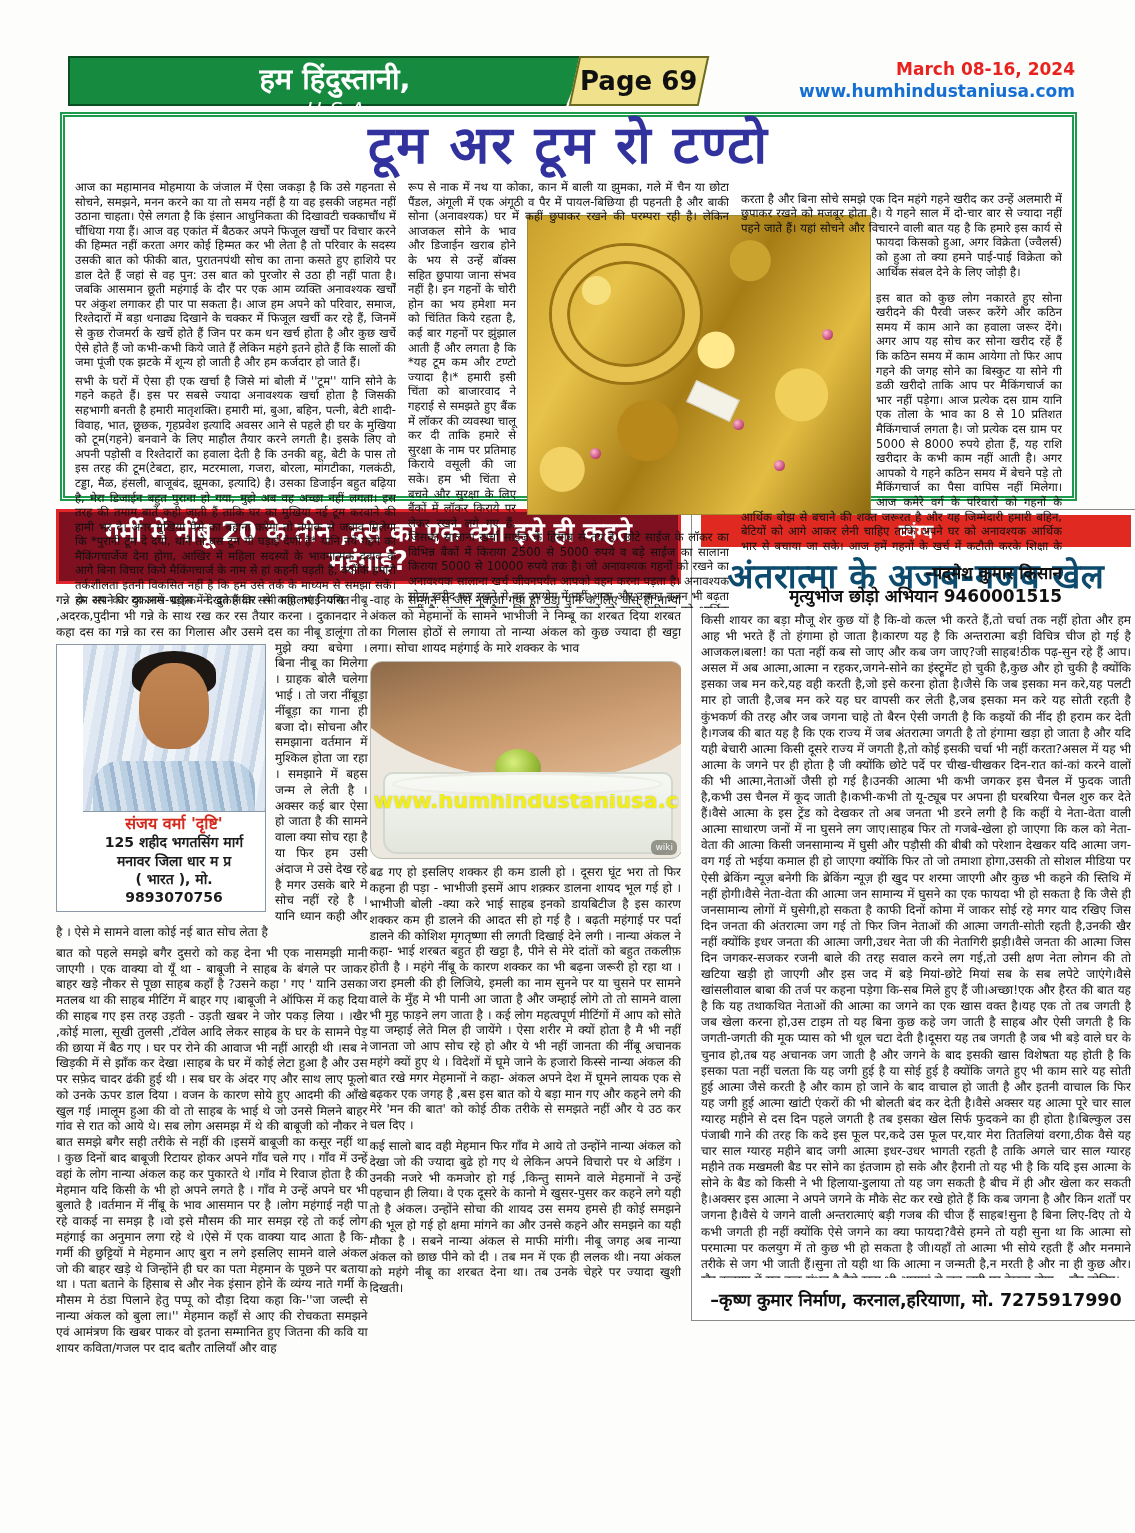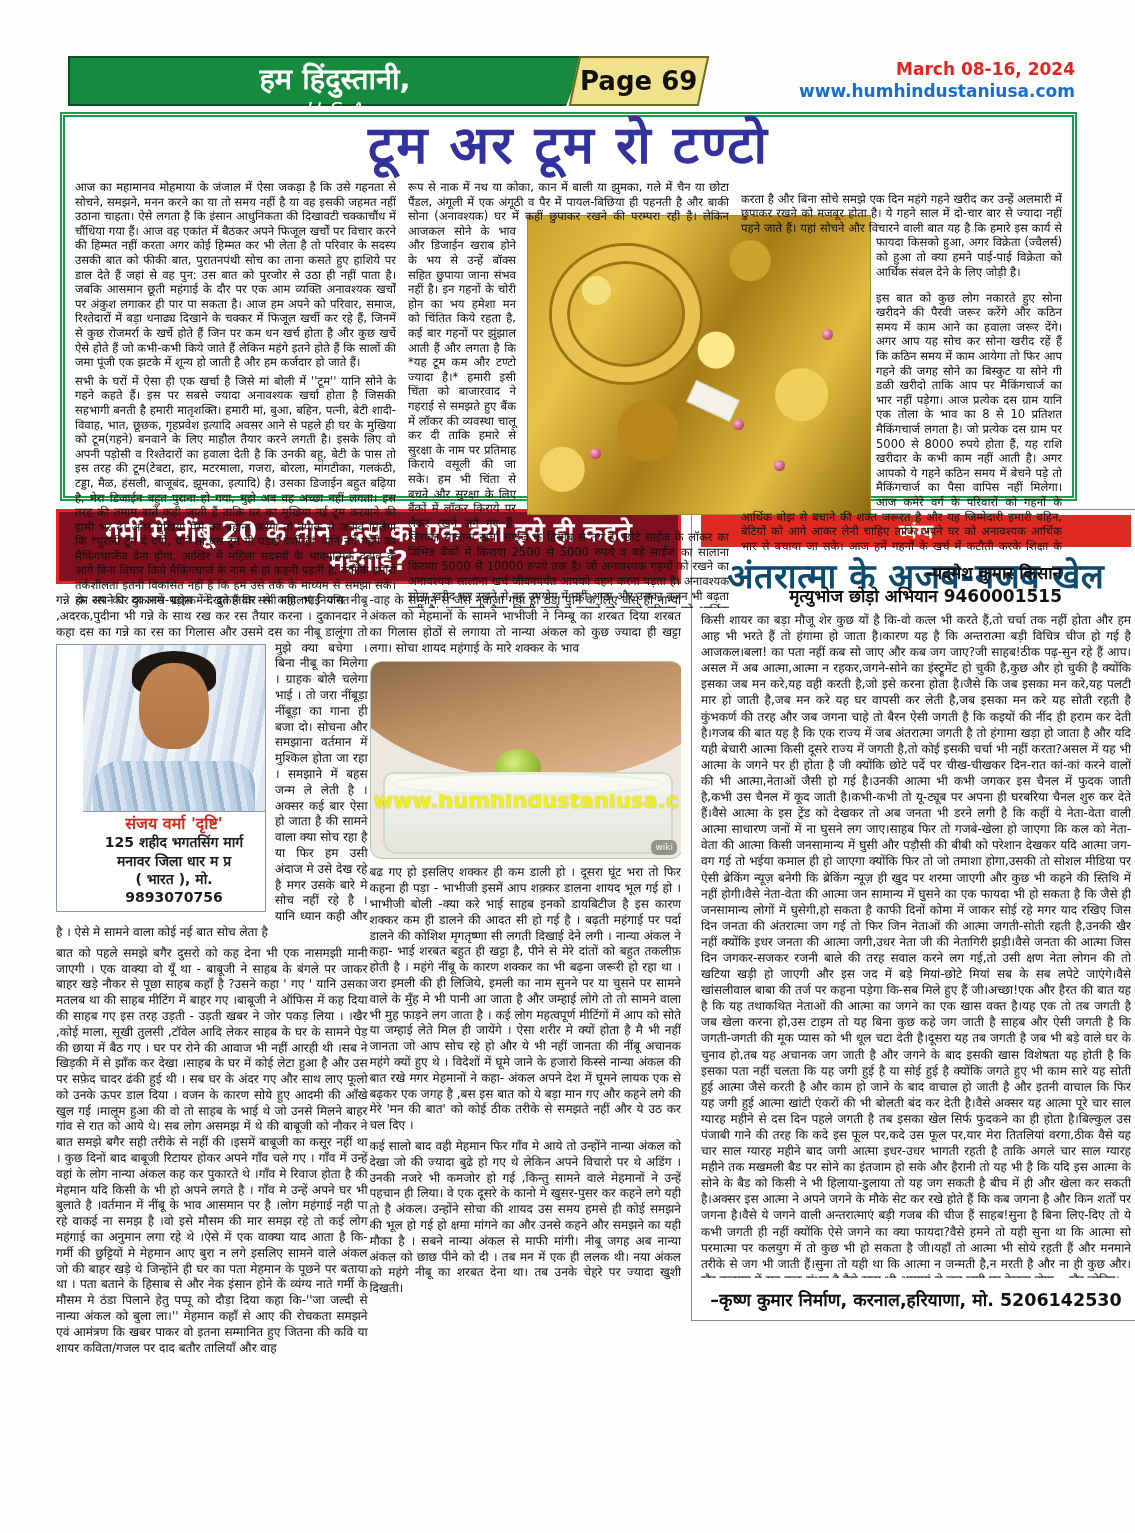--- a/index.html
+++ b/index.html
@@ -207,15 +207,15 @@
         <p><span>बढ गए हो इसलिए शक्कर ही कम डाली हो । दूसरा घूंट भरा तो फिर कहना ही पड़ा - भाभीजी इसमें आप शक़्कर डालना शायद भूल गई हो ।भाभीजी बोली -क्या करे भाई साहब इनको डायबिटीज है इस कारण शक्कर कम ही डालने की आदत सी हो गई है । बढ़ती महंगाई पर पर्दा डालने की कोशिश मृगतृष्णा सी लगती दिखाई देने लगी । नान्या अंकल ने कहा- भाई शरबत बहुत ही खट्टा है, पीने से मेरे दांतों को बहुत तकलीफ़ होती है । महंगे नींबू के कारण शक्कर का भी बढ़ना जरूरी हो रहा था । जरा इमली की ही लिजिये, इमली का नाम सुनने पर या चुसने पर सामने वाले के मुँह मे भी पानी आ जाता है और जम्हाई लोगे तो तो सामने वाला भी मुह फाड़ने लग जाता है । कई लोग महत्वपूर्ण मीटिंगों में आप को सोते या जम्हाई लेते मिल ही जायेंगे । ऐसा शरीर मे क्यों होता है मै भी नहीं जानता जो आप सोच रहे हो और ये भी नहीं जानता की नींबू अचानक महंगे क्यों हुए थे । विदेशों में घूमे जाने के हजारो किस्से नान्या अंकल की बात रखे मगर मेहमानों ने कहा- अंकल अपने देश में घूमने लायक एक से बढ़कर एक जगह है ,बस इस बात को ये बड़ा मान गए और कहने लगे की मेरे 'मन की बात' को कोई ठीक तरीके से समझते नहीं और ये उठ कर चल दिए ।</span></p>
         <p><span class="ind">कई सालो बाद वही मेहमान फिर गाँव मे आये तो उन्होंने नान्या अंकल को देखा जो की ज्यादा बुढे हो गए थे लेकिन अपने विचारो पर थे अडिंग । उनकी नजरे भी कमजोर हो गई ,किन्तु सामने वाले मेहमानों ने उन्हें पहचान ही लिया। वे एक दूसरे के कानो मे खुसर-पुसर कर कहने लगे यही तो है अंकल। उन्होंने सोचा की शायद उस समय हमसे ही कोई समझने की भूल हो गई हो क्षमा मांगने का और उनसे कहने और समझने का यही मौका है । सबने नान्या अंकल से माफी मांगी। नीबू जगह अब नान्या अंकल को छाछ पीने को दी । तब मन में एक ही ललक थी। नया अंकल को महंगे नीबू का शरबत देना था। तब उनके चेहरे पर ज्यादा खुशी दिखती।</span></p>
       </div>
     </div>
   </div>
 
   <div class="a3">
     <div class="a3-kicker">व्यंग्य</div>
     <div class="a3-headline">अंतरात्मा के अजब-गजब खेल</div>
     <div class="a3-body">किसी शायर का बड़ा मौजू शेर कुछ यों है कि-वो कत्ल भी करते हैं,तो चर्चा तक नहीं होता और हम आह भी भरते हैं तो हंगामा हो जाता है।कारण यह है कि अन्तरात्मा बड़ी विचित्र चीज हो गई है आजकल।बला! का पता नहीं कब सो जाए और कब जग जाए?जी साहब!ठीक पढ़-सुन रहे हैं आप।असल में अब आत्मा,आत्मा न रहकर,जगने-सोने का इंस्ट्रूमेंट हो चुकी है,कुछ और हो चुकी है क्योंकि इसका जब मन करे,यह वही करती है,जो इसे करना होता है।जैसे कि जब इसका मन करे,यह पलटी मार हो जाती है,जब मन करे यह घर वापसी कर लेती है,जब इसका मन करे यह सोती रहती है कुंभकर्ण की तरह और जब जगना चाहे तो बैरन ऐसी जगती है कि कइयों की नींद ही हराम कर देती है।गजब की बात यह है कि एक राज्य में जब अंतरात्मा जगती है तो हंगामा खड़ा हो जाता है और यदि यही बेचारी आत्मा किसी दूसरे राज्य में जगती है,तो कोई इसकी चर्चा भी नहीं करता?असल में यह भी आत्मा के जगने पर ही होता है जी क्योंकि छोटे पर्दे पर चीख-चीखकर दिन-रात कां-कां करने वालों की भी आत्मा,नेताओं जैसी हो गई है।उनकी आत्मा भी कभी जगकर इस चैनल में फुदक जाती है,कभी उस चैनल में कूद जाती है।कभी-कभी तो यू-ट्यूब पर अपना ही घरबरिया चैनल शुरु कर देते हैं।वैसे आत्मा के इस ट्रेंड को देखकर तो अब जनता भी डरने लगी है कि कहीं ये नेता-वेता वाली आत्मा साधारण जनों में ना घुसने लग जाए।साहब फिर तो गजबे-खेला हो जाएगा कि कल को नेता-वेता की आत्मा किसी जनसामान्य में घुसी और पड़ौसी की बीबी को परेशान देखकर यदि आत्मा जग-वग गई तो भईया कमाल ही हो जाएगा क्योंकि फिर तो जो तमाशा होगा,उसकी तो सोशल मीडिया पर ऐसी ब्रेकिंग न्यूज़ बनेगी कि ब्रेकिंग न्यूज़ ही खुद पर शरमा जाएगी और कुछ भी कहने की स्तिथि में नहीं होगी।वैसे नेता-वेता की आत्मा जन सामान्य में घुसने का एक फायदा भी हो सकता है कि जैसे ही जनसामान्य लोगों में घुसेगी,हो सकता है काफी दिनों कोमा में जाकर सोई रहे मगर याद रखिए जिस दिन जनता की अंतरात्मा जग गई तो फिर जिन नेताओं की आत्मा जगती-सोती रहती है,उनकी खैर नहीं क्योंकि इधर जनता की आत्मा जगी,उधर नेता जी की नेतागिरी झड़ी।वैसे जनता की आत्मा जिस दिन जगकर-सजकर रजनी बाले की तरह सवाल करने लग गई,तो उसी क्षण नेता लोगन की तो खटिया खड़ी हो जाएगी और इस जद में बड़े मियां-छोटे मियां सब के सब लपेटे जाएंगे।वैसे खांसलीवाल बाबा की तर्ज पर कहना पड़ेगा कि-सब मिले हुए हैं जी।अच्छा!एक और हैरत की बात यह है कि यह तथाकथित नेताओं की आत्मा का जगने का एक खास वक्त है।यह एक तो तब जगती है जब खेला करना हो,उस टाइम तो यह बिना कुछ कहे जग जाती है साहब और ऐसी जगती है कि जगती-जगती की मूक प्यास को भी धूल चटा देती है।दूसरा यह तब जगती है जब भी बड़े वाले घर के चुनाव हो,तब यह अचानक जग जाती है और जगने के बाद इसकी खास विशेषता यह होती है कि इसका पता नहीं चलता कि यह जगी हुई है या सोई हुई है क्योंकि जगते हुए भी काम सारे यह सोती हुई आत्मा जैसे करती है और काम हो जाने के बाद वाचाल हो जाती है और इतनी वाचाल कि फिर यह जगी हुई आत्मा खांटी एंकरों की भी बोलती बंद कर देती है।वैसे अक्सर यह आत्मा पूरे चार साल ग्यारह महीने से दस दिन पहले जगती है तब इसका खेल सिर्फ फुदकने का ही होता है।बिल्कुल उस पंजाबी गाने की तरह कि कदे इस फूल पर,कदे उस फूल पर,यार मेरा तितलियां वरगा,ठीक वैसे यह चार साल ग्यारह महीने बाद जगी आत्मा इधर-उधर भागती रहती है ताकि अगले चार साल ग्यारह महीने तक मखमली बैड पर सोने का इंतजाम हो सके और हैरानी तो यह भी है कि यदि इस आत्मा के सोने के बैड को किसी ने भी हिलाया-डुलाया तो यह जग सकती है बीच में ही और खेला कर सकती है।अक्सर इस आत्मा ने अपने जगने के मौके सेट कर रखे होते हैं कि कब जगना है और किन शर्तों पर जगना है।वैसे ये जगने वाली अन्तरात्माएं बड़ी गजब की चीज हैं साहब!सुना है बिना लिए-दिए तो ये कभी जगती ही नहीं क्योंकि ऐसे जगने का क्या फायदा?वैसे हमने तो यही सुना था कि आत्मा सो परमात्मा पर कलयुग में तो कुछ भी हो सकता है जी।यहाँ तो आत्मा भी सोये रहती हैं और मनमाने तरीके से जग भी जाती हैं।सुना तो यही था कि आत्मा न जन्मती है,न मरती है और ना ही कुछ और।खैर,कलयुग में सब कुछ संभव है,वैसे खुदा भी आसमां से जब जमी पर देखता होगा....खैर,छोड़िए।</div>
-    <div class="a3-byline">–कृष्ण कुमार निर्माण, करनाल,हरियाणा, मो. 5206142530</div>
+    <div class="a3-byline">–कृष्ण कुमार निर्माण, करनाल,हरियाणा, मो. 7275917990</div>
   </div>
 </div>
 
 </body></html>

